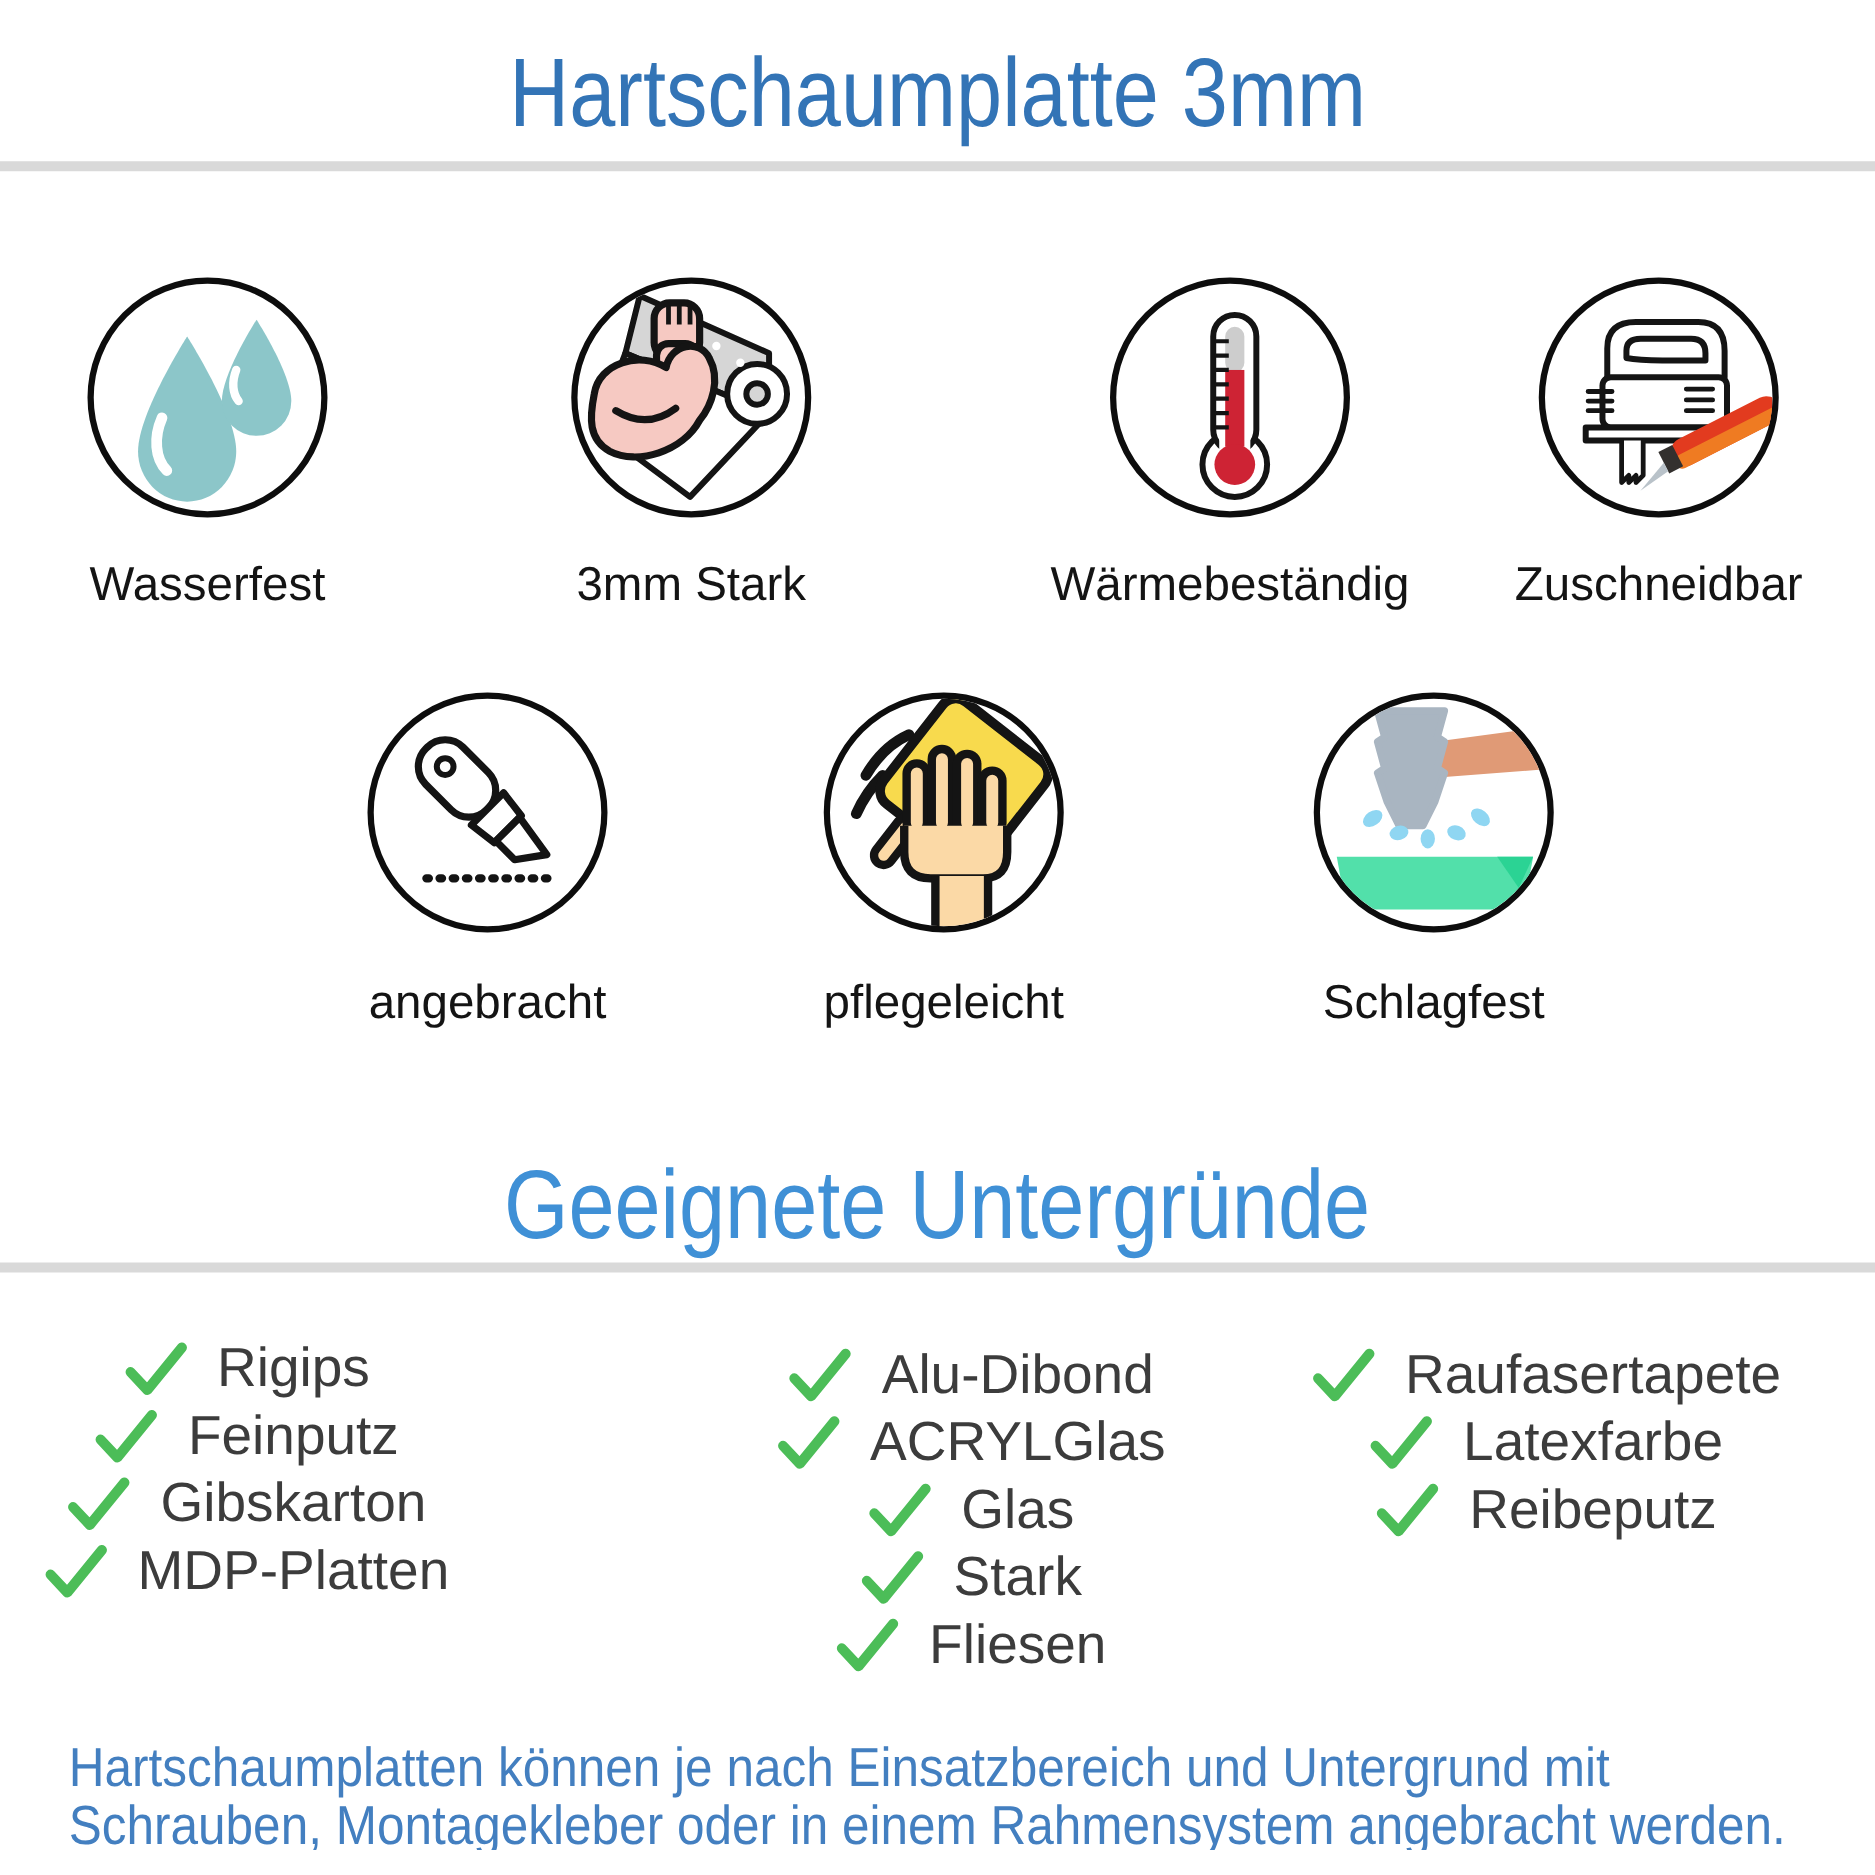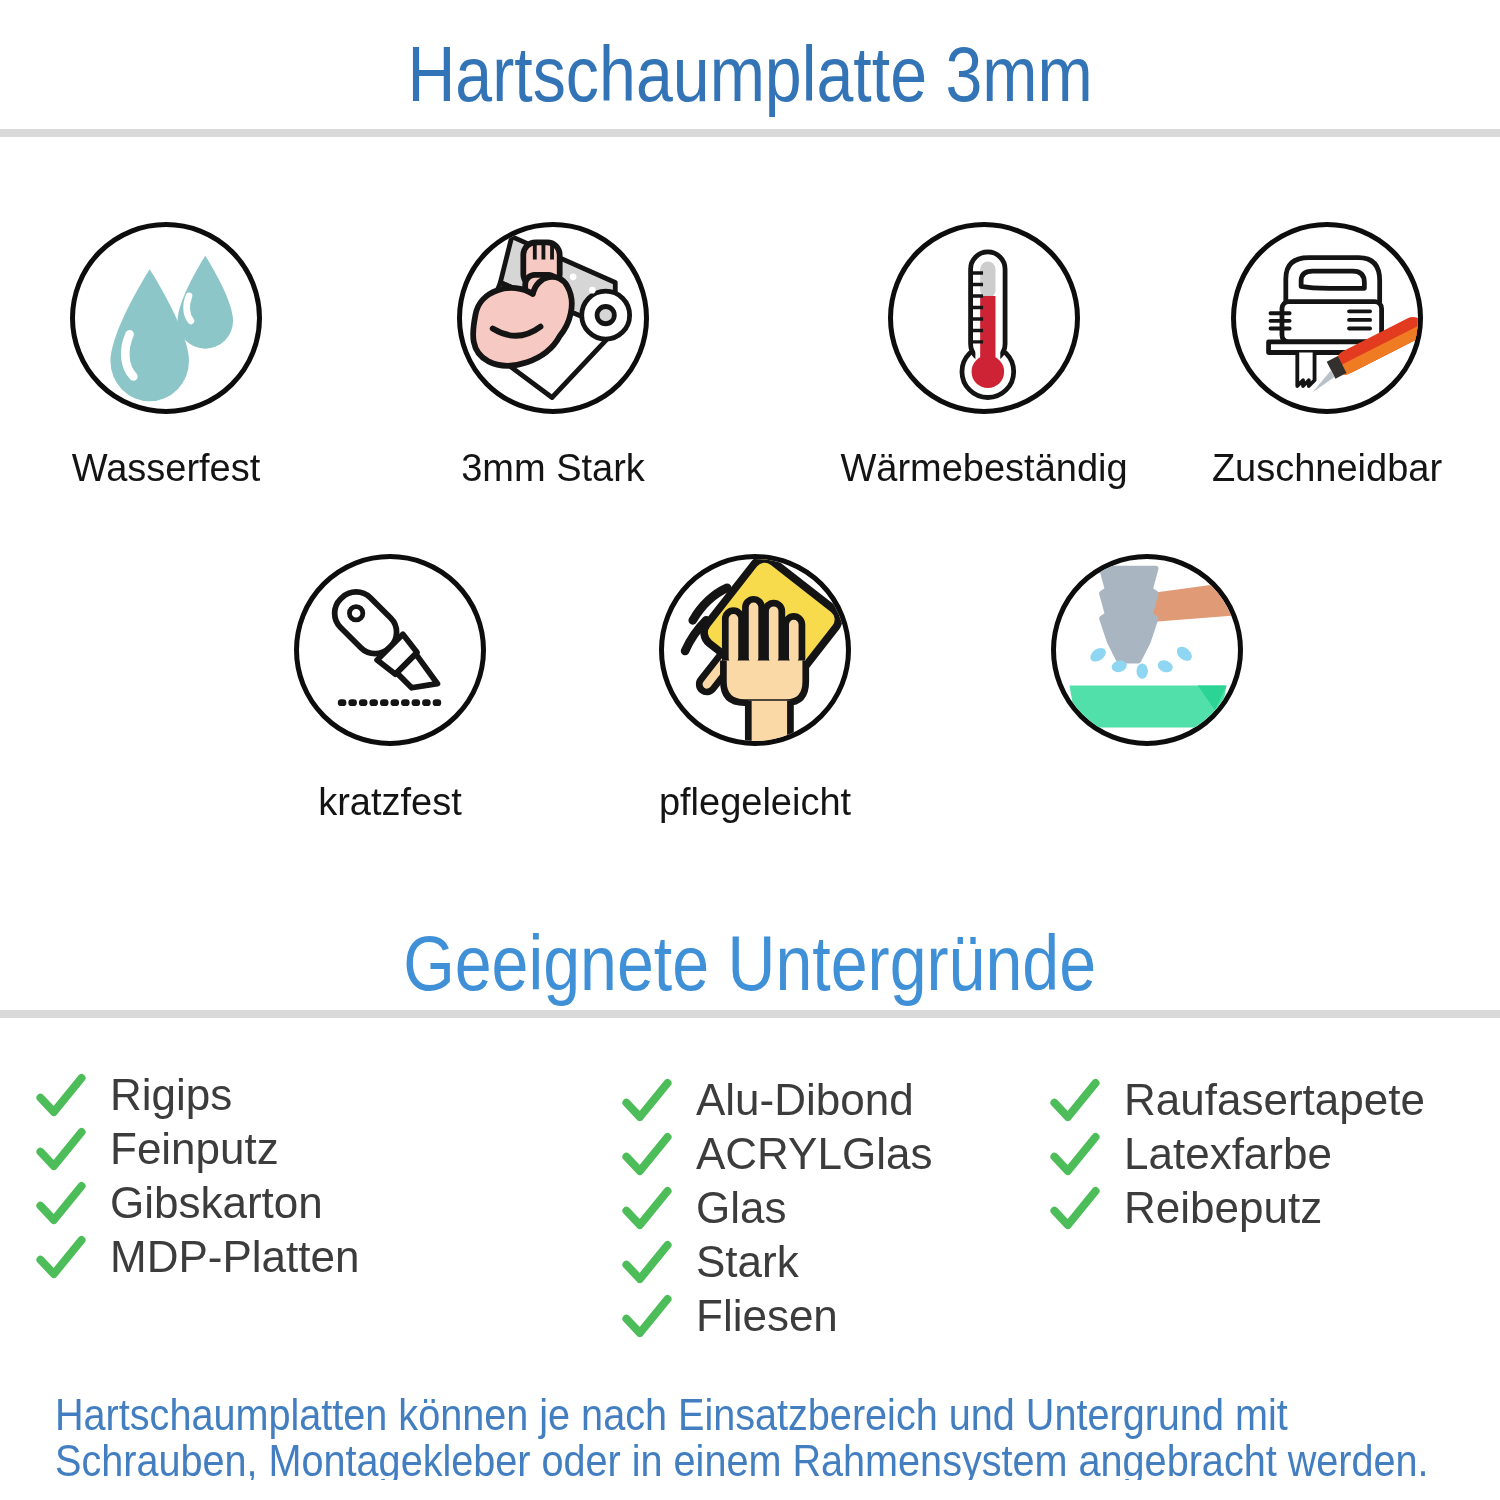--- a/index.html
+++ b/index.html
@@ -15,21 +15,21 @@
   .divider-1{top:129px;}
   .divider-2{top:1010px;}
 
   .feature{position:absolute;width:340px;text-align:center;}
   .circle{width:182px;height:182px;margin:0 auto;border:5px solid #0d0d0d;border-radius:50%;overflow:hidden;background:#fff;}
   .circle svg{display:block;width:182px;height:182px;}
   .feature-label{margin-top:34px;font-size:38px;color:#141414;line-height:1.1;white-space:nowrap;}
   .row2 .feature-label{margin-top:36px;}
 
   .check-col{position:absolute;}
-  .check-row{display:flex;align-items:center;height:54px;}
+  .check-row{display:flex;align-items:center;height:54px;justify-content:center;}
   .check-row svg{width:50px;height:44px;margin-right:24px;flex:0 0 auto;}
   .check-label{font-size:44px;color:#3c3c3c;white-space:nowrap;line-height:1;}
 
   .footer-note{position:absolute;left:55px;top:1392px;width:1450px;color:#437fc0;font-size:44px;line-height:46px;transform:scaleX(0.9);transform-origin:left top;white-space:nowrap;}
 </style>
 </head>
 <body>
 
 <div class="canvas">
 
@@ -111,21 +111,21 @@
       <svg viewBox="0 0 190 190">
         <g transform="rotate(-45 95 92)" fill="#fff" stroke="#141414" stroke-width="6" stroke-linejoin="round">
           <rect x="73" y="20" width="44" height="72" rx="21"></rect>
           <circle cx="95" cy="42" r="7" stroke-width="5"></circle>
           <polygon points="76,92 114,92 111,116 79,116"></polygon>
           <polygon points="81,116 109,116 103,154 81,138"></polygon>
         </g>
         <path d="M44,150 h104" stroke="#141414" stroke-width="7" stroke-dasharray="2 9" stroke-linecap="round"></path>
       </svg>
     </div>
-    <div class="feature-label">kratzfest</div>
+    <div class="feature-label">angebracht</div>
   </div>
 
   <div class="feature row2" style="left:585px;top:554px;">
     <div class="circle">
       <svg viewBox="0 0 190 190">
         <path d="M30,64 Q44,40 66,30" stroke="#141414" stroke-width="9" fill="none" stroke-linecap="round"></path>
         <path d="M22,96 Q30,78 44,64" stroke="#141414" stroke-width="9" fill="none" stroke-linecap="round"></path>
         <rect x="58" y="16" width="108" height="108" rx="14" transform="rotate(38 112 70)" fill="#f8da4d" stroke="#141414" stroke-width="8"></rect>
         <g fill="#fbd9a6" stroke="#141414" stroke-width="7" stroke-linejoin="round">
           <rect x="46" y="96" width="16" height="46" rx="8" transform="rotate(38 54 119)"></rect>
@@ -150,20 +150,21 @@
         <path d="M48,10 L104,10 L98,32 L104,36 L98,58 L104,62 L96,86 L86,106 L66,106 L56,86 L48,62 L54,58 L48,36 L54,32 Z" fill="#a9b5c1" stroke="#a9b5c1" stroke-width="6" stroke-linejoin="round"></path>
         <g fill="#8fd6f2">
           <ellipse cx="44" cy="100" rx="9" ry="6" transform="rotate(-35 44 100)"></ellipse>
           <ellipse cx="66" cy="112" rx="8" ry="6" transform="rotate(-15 66 112)"></ellipse>
           <ellipse cx="90" cy="117" rx="6" ry="8"></ellipse>
           <ellipse cx="114" cy="112" rx="8" ry="6" transform="rotate(20 114 112)"></ellipse>
           <ellipse cx="134" cy="99" rx="9" ry="6" transform="rotate(40 134 99)"></ellipse>
         </g>
       </svg>
     </div>
+    <div class="feature-label">Schlagfest</div>
   </div>
 
   <div class="heading heading-2"><span class="squeeze">Geeignete Untergründe</span></div>
   <div class="divider divider-2"></div>
 
   <div class="check-col" style="left:36px;top:1068px;">
     <div class="check-row">
       <svg viewBox="0 0 56 48">
           <path d="M5,27 L20,43 L51,5" stroke="#4cbd58" stroke-width="9" fill="none" stroke-linecap="round" stroke-linejoin="round"></path>
         </svg>

